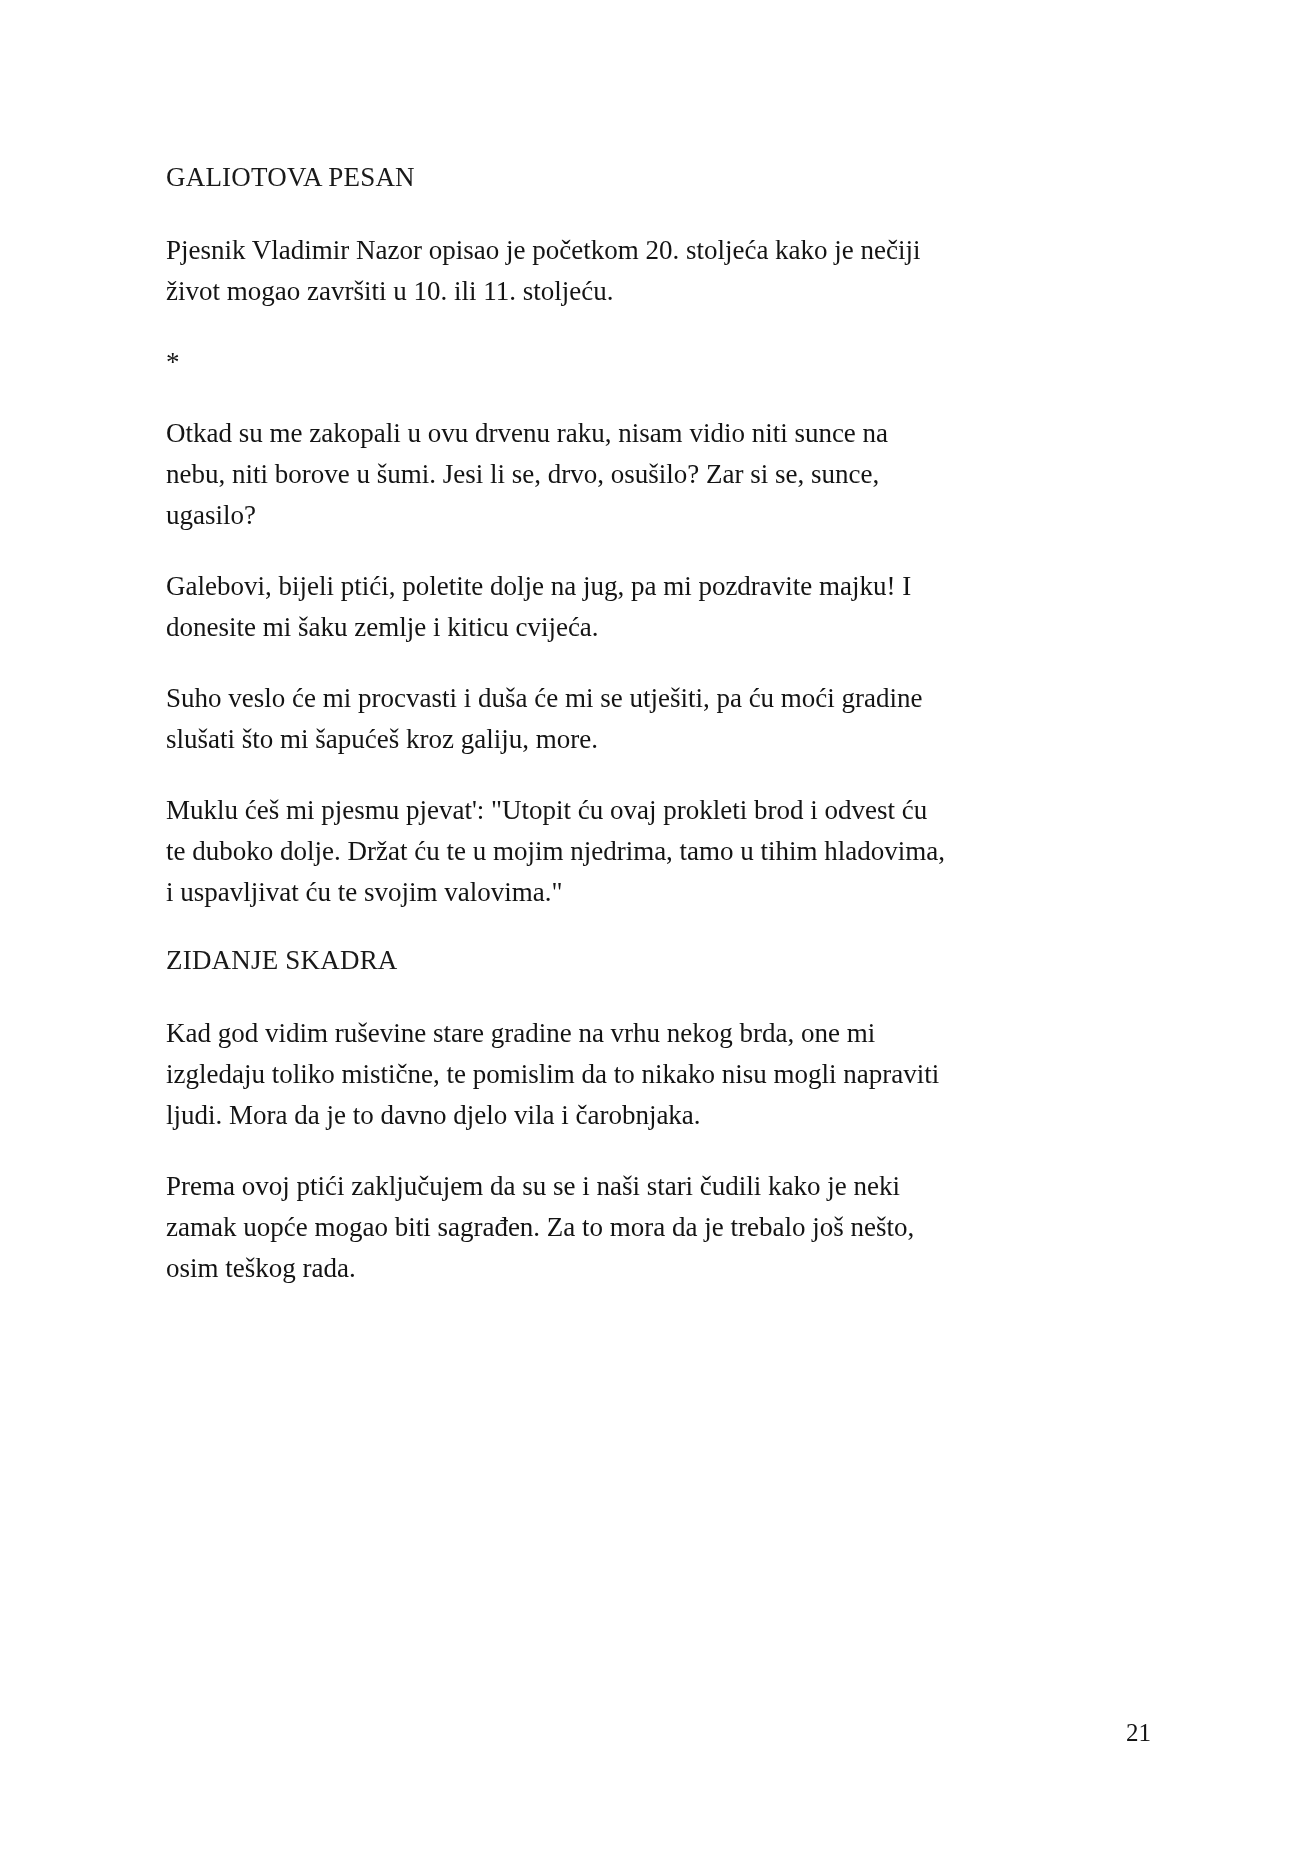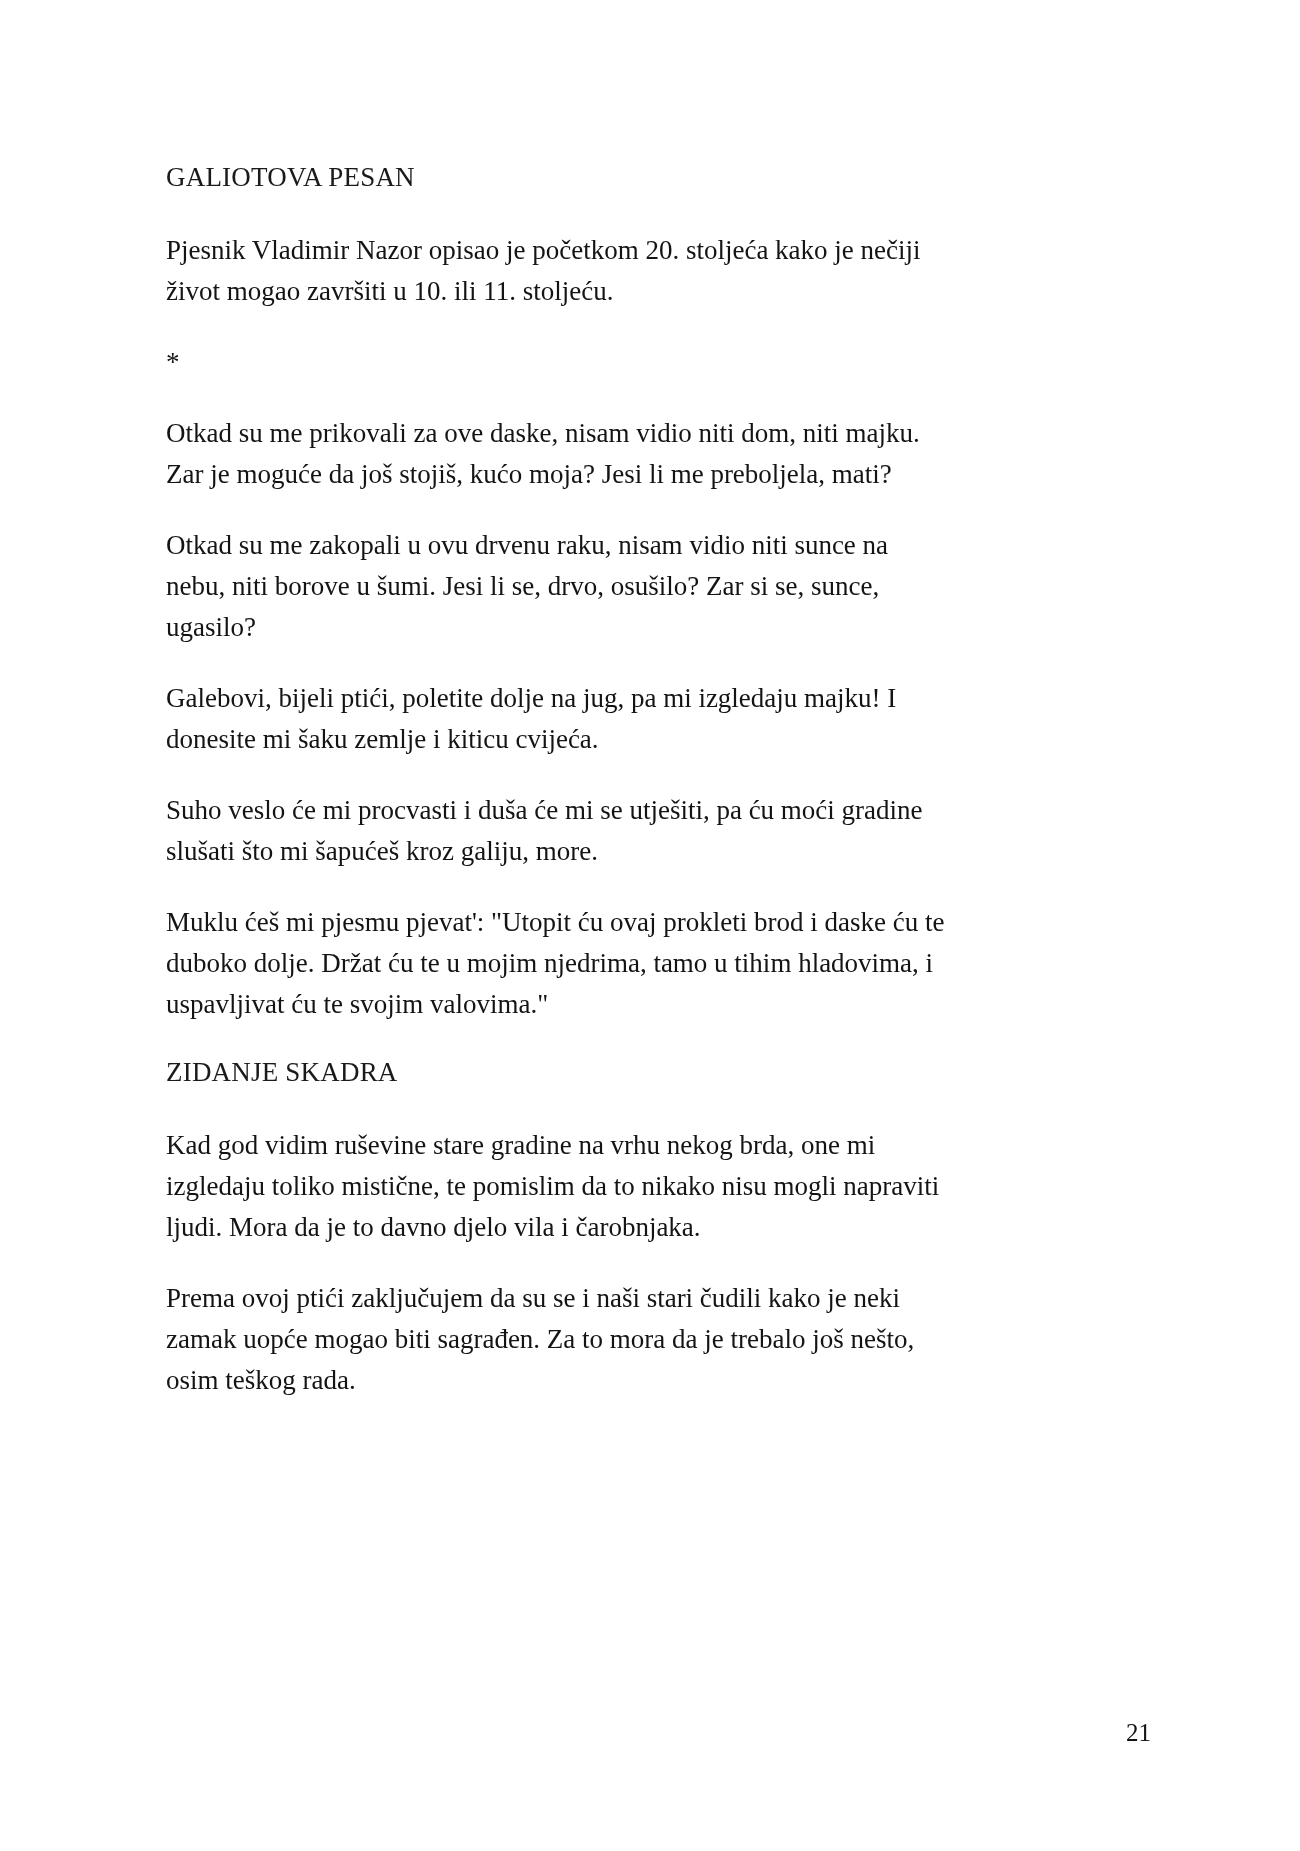--- a/index.html
+++ b/index.html
@@ -67,30 +67,29 @@
 
 <div class="page">
   <div class="content">
 
     <h1 class="heading">GALIOTOVA PESAN</h1>
 
     <p class="para">Pjesnik Vladimir Nazor opisao je početkom 20. stoljeća kako je nečiji život mogao završiti u 10. ili 11. stoljeću.</p>
 
     <p class="para sep">*</p>
 
-    <p class="para">Otkad su me prikovali za ove daske, nisam vidio niti dom, niti majku. Zar je moguće da još stojiš, kućo moja? Jesi li me preboljela, mati?</p>
 
     <p class="para">Otkad su me zakopali u ovu drvenu raku, nisam vidio niti sunce na nebu, niti borove u šumi. Jesi li se, drvo, osušilo? Zar si se, sunce, ugasilo?</p>
 
 
-    <p class="para">Galebovi, bijeli ptići, poletite dolje na jug, pa mi izgledaju majku! I donesite mi šaku zemlje i kiticu cvijeća.</p>
+    <p class="para">Galebovi, bijeli ptići, poletite dolje na jug, pa mi pozdravite majku! I donesite mi šaku zemlje i kiticu cvijeća.</p>
 
     <p class="para">Suho veslo će mi procvasti i duša će mi se utješiti, pa ću moći gradine slušati što mi šapućeš kroz galiju, more.</p>
 
-    <p class="para">Muklu ćeš mi pjesmu pjevat': "Utopit ću ovaj prokleti brod i daske ću te duboko dolje. Držat ću te u mojim njedrima, tamo u tihim hladovima, i uspavljivat ću te svojim valovima."</p>
+    <p class="para">Muklu ćeš mi pjesmu pjevat': "Utopit ću ovaj prokleti brod i odvest ću te duboko dolje. Držat ću te u mojim njedrima, tamo u tihim hladovima, i uspavljivat ću te svojim valovima."</p>
 
     <h1 class="heading later">ZIDANJE SKADRA</h1>
 
     <p class="para">Kad god vidim ruševine stare gradine na vrhu nekog brda, one mi izgledaju toliko mistične, te pomislim da to nikako nisu mogli napraviti ljudi. Mora da je to davno djelo vila i čarobnjaka.</p>
 
     <p class="para">Prema ovoj ptići zaključujem da su se i naši stari čudili kako je neki zamak uopće mogao biti sagrađen. Za to mora da je trebalo još nešto, osim teškog rada.</p>
 
   </div>
 
   <div class="page-number">21</div>

